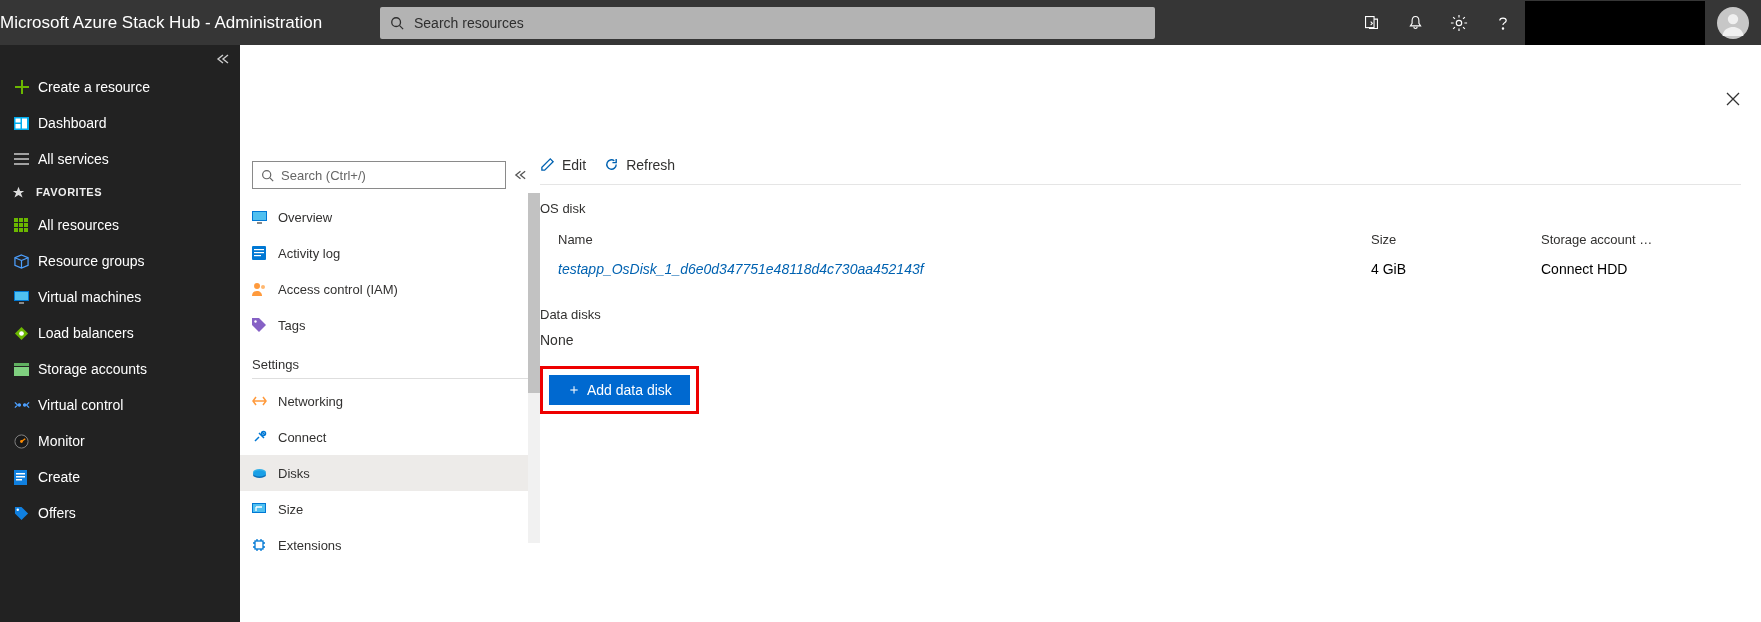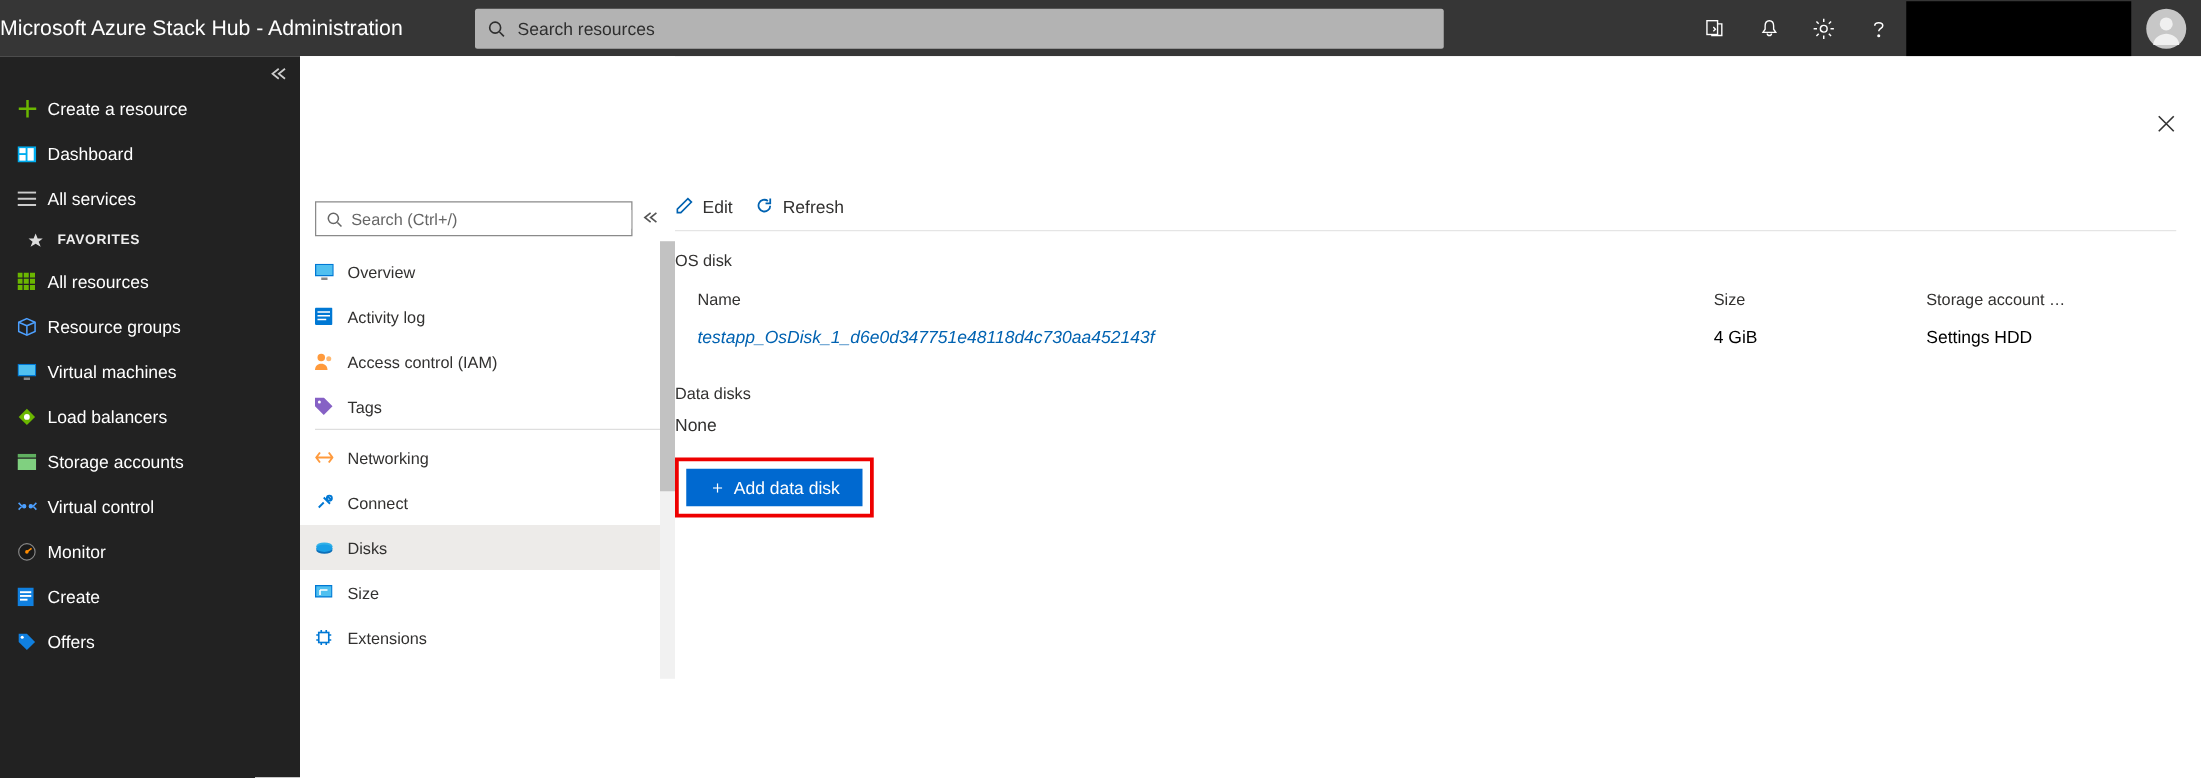--- a/index.html
+++ b/index.html
@@ -18,21 +18,21 @@
 .topbar-blank { width: 180px; height: 44px; background: #000; }
 .avatar { width: 32px; height: 32px; border-radius: 50%; background: #c7c7c7; margin: 0 12px; display: flex; align-items: center; justify-content: center; }
 
 .layout { display: flex; height: calc(622px - 45px); }
 
 
 .sidenav { width: 240px; background: #222; color: #fff; font-size: 14px; position: relative; }
 .sidenav-collapse { text-align: right; padding: 6px 10px 2px; color: #bbb; }
 .sn-item { display: flex; align-items: center; height: 36px; padding-left: 14px; cursor: pointer; }
 .sn-item .ic { width: 24px; display: flex; align-items: center; }
-.sn-heading { height: 30px; padding-left: 46px; font-size: 11px; letter-spacing: 0.5px; font-weight: 700; display: flex; align-items: center; color: #eee; text-align: right; }
+.sn-heading { height: 30px; padding-left: 36px; font-size: 11px; letter-spacing: 0.5px; font-weight: 700; display: flex; align-items: center; color: #eee; text-align: right; }
 .sn-heading .ic { width: 24px; margin-left: -24px; display: flex; }
 
 
 .resnav { width: 300px; background: #fff; position: relative; padding-top: 106px; }
 .resnav-search-row { display: flex; align-items: center; padding: 6px 6px 10px 12px; }
 .resnav-search { flex: 1; height: 28px; border: 1px solid #8a8a8a; display: flex; align-items: center; }
 .resnav-search .icon { width: 28px; display: flex; justify-content: center; color: #666; }
 .resnav-search input { flex: 1; border: none; outline: none; font-size: 13px; color: #555; }
 .resnav-search input::placeholder { color: #666; }
 .resnav-collapse { width: 28px; text-align: center; color: #555; cursor: pointer; }
@@ -357,20 +357,21 @@
       <div class="rn-item">
         <span class="ic">
             <svg width="15" height="14" viewBox="0 0 15 14">
               <path d="M0 0h7l7 7-7 7-7-7z" fill="#8661c5"></path>
               <circle cx="3.5" cy="3.5" r="1.2" fill="#fff"></circle>
             </svg>
           </span>
         <span>Tags</span>
       </div>
 
+      <div class="rn-section">Settings</div>
       <div class="rn-divider"></div>
 
       <div class="rn-item">
         <span class="ic">
             <svg width="15" height="12" viewBox="0 0 15 12" fill="none" stroke="#ff9a3c" stroke-width="1.5">
               <path d="M1 6h13M4 2l-3 4 3 4M11 2l3 4-3 4"></path>
             </svg>
           </span>
         <span>Networking</span>
       </div>
@@ -441,21 +442,21 @@
 
       <div class="section-title">OS disk</div>
       <div class="tbl-head">
         <div class="col-name">Name</div>
         <div class="col-size">Size</div>
         <div class="col-sat">Storage account …</div>
       </div>
       <div class="tbl-row">
         <div class="col-name"><a href="#" class="disk-link">testapp_OsDisk_1_d6e0d347751e48118d4c730aa452143f</a></div>
         <div class="col-size">4 GiB</div>
-        <div class="col-sat">Settings HDD</div>
+        <div class="col-sat">Connect HDD</div>
       </div>
 
       <div class="section-title">Data disks</div>
       <div class="none-text">None</div>
 
       <div class="add-btn-outer">
         <div class="add-btn">
           <span class="plus">＋</span>
           <span>Add data disk</span>
         </div>

